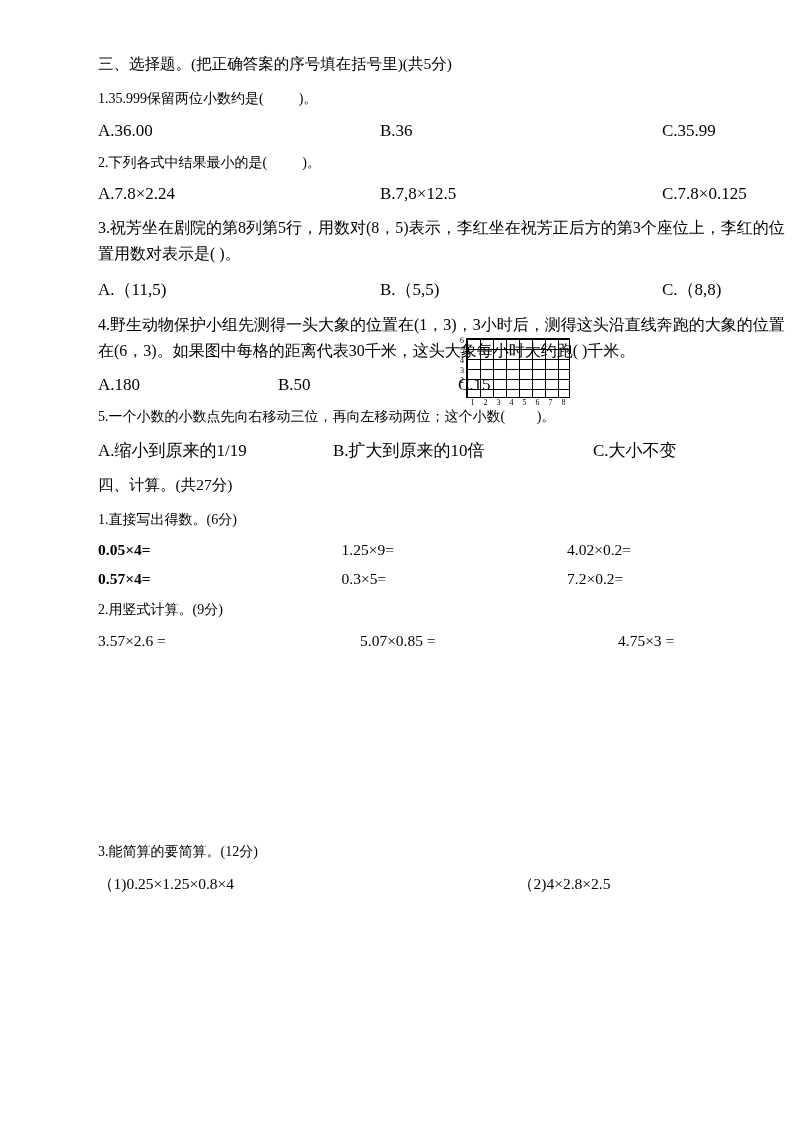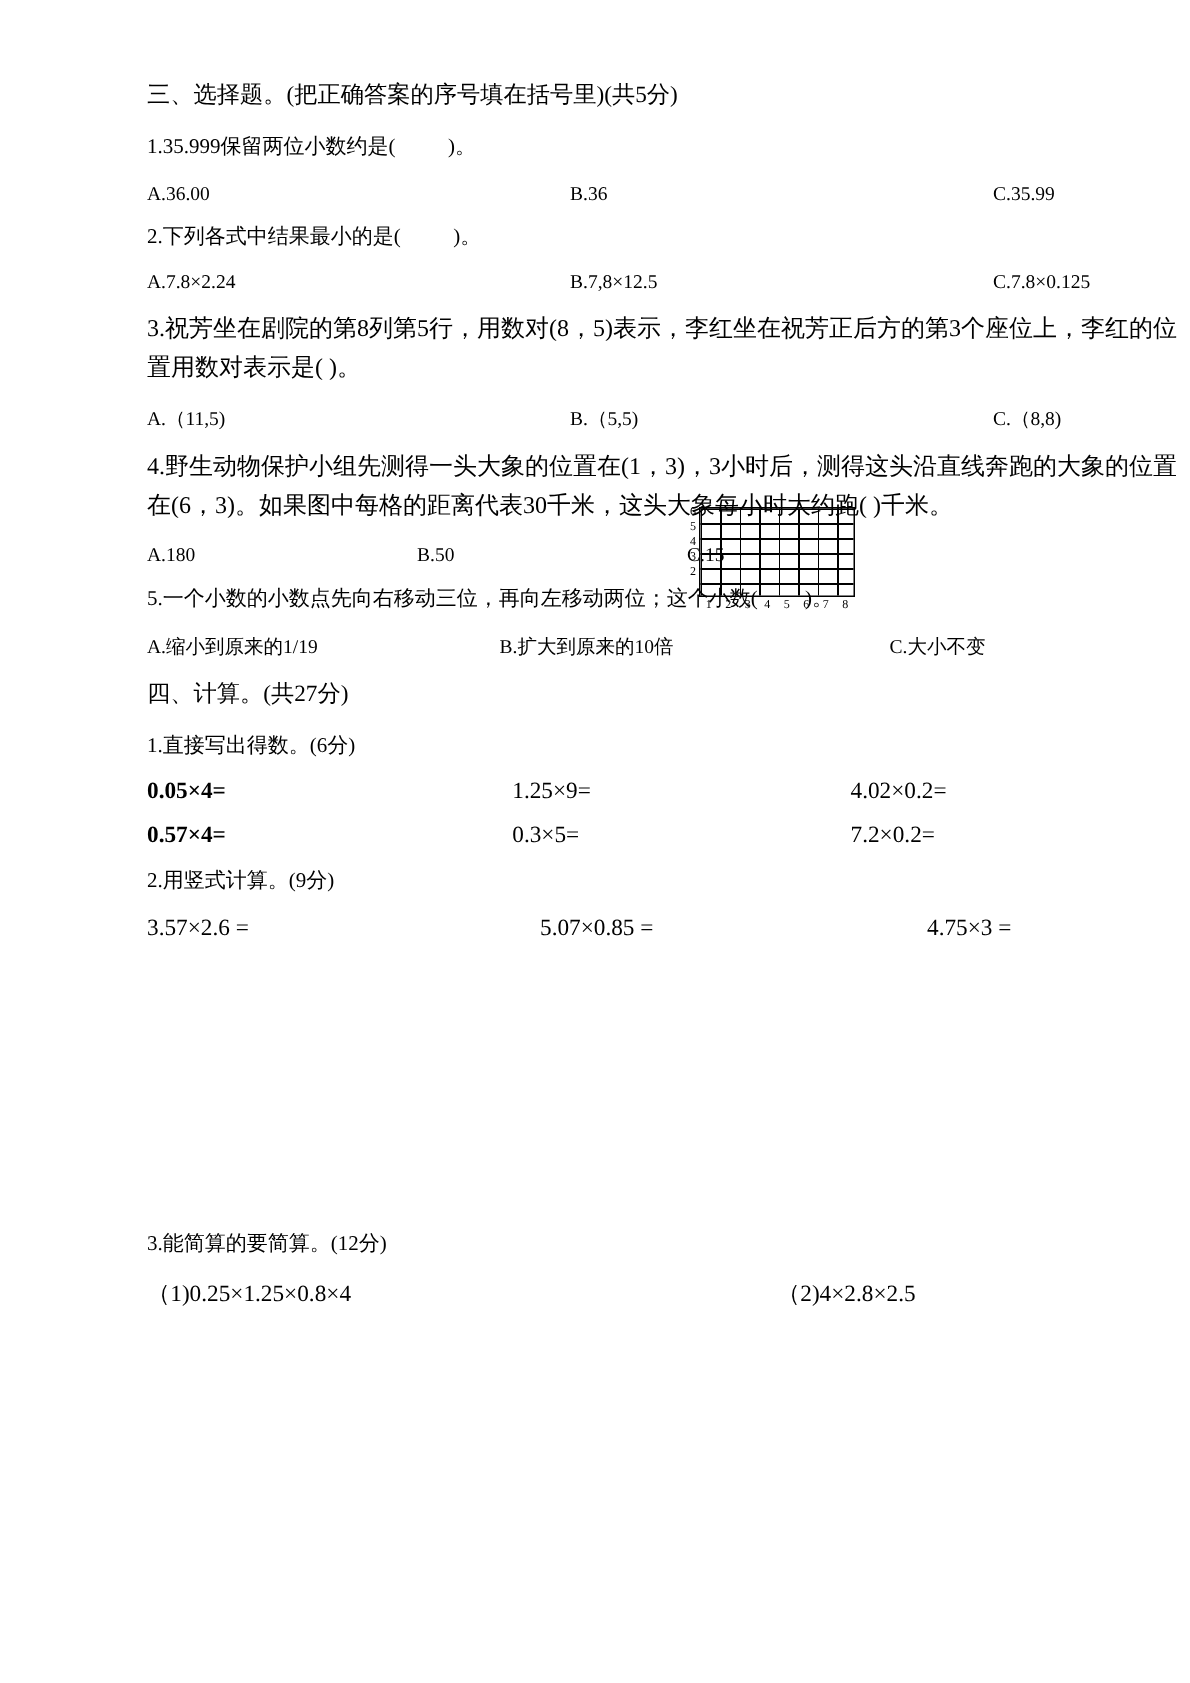--- a/index.html
+++ b/index.html
@@ -41,21 +41,21 @@
     font-weight: normal;
   }
   .para {
     font-size: 16px;
     line-height: 1.62;
     margin-bottom: 11px;
   }
   
   .opts {
     display: flex;
-    font-size: 13px;
+    font-size: 17px;
     margin-bottom: 11px;
   }
   .opts > span {
     display: inline-block;
   }
   .opt-a { width: 282px; }
   .opt-b { width: 282px; }
   .opt-c { width: 126px; }
 
   .opts-q4 .opt-a { width: 180px; }

